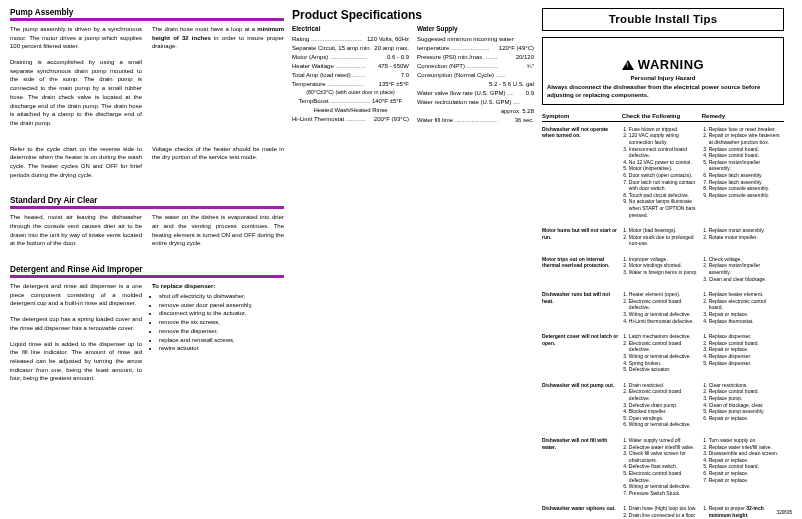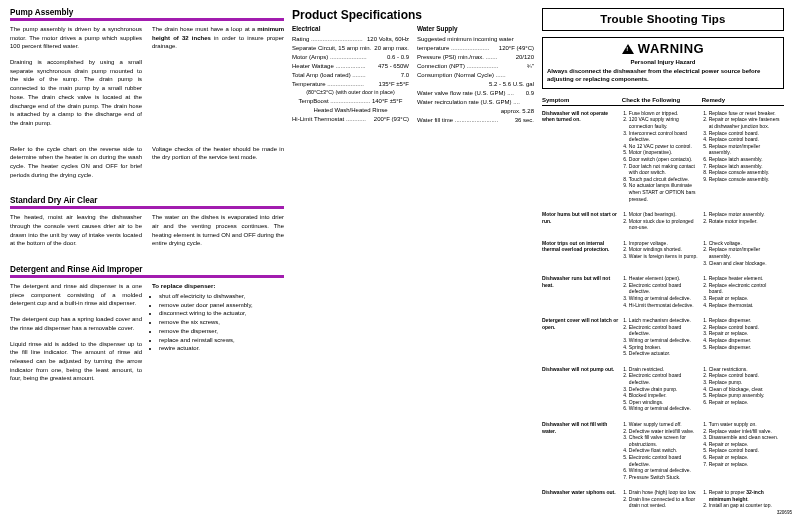--- a/index.html
+++ b/index.html
@@ -46,21 +46,21 @@
   .spec-center { font-size: 6.0px; line-height: 1.5; text-align: center; }
   .spec-note { font-size: 5.4px; line-height: 1.4; text-align:center; }
 
   
   .col-right { width: 242px; }
   .ts-banner {
     border: 1.4px solid #000; text-align: center; font-weight: bold;
     font-size: 11.5px; padding: 4px 0 5px; margin-bottom: 6px;
     letter-spacing: 0.2px;
   }
-  .warn-box { border: 1.2px solid #000; padding: 3px 4px 4px; margin-bottom: 6px; }
+  .warn-box { border: 1.2px solid #000; padding: 19px 4px 4px; margin-bottom: 6px; }
   .warn-head { display:flex; align-items:center; justify-content:center; gap:4px; margin-bottom: 3px; }
   .warn-tri { width: 0; height: 0; border-left: 6px solid transparent; border-right: 6px solid transparent; border-bottom: 10px solid #000; position: relative; }
   .warn-tri::after { content:"!"; position:absolute; left:-1.6px; top:2.2px; color:#fff; font-size:6px; font-weight:bold; }
   .warn-word { font-size: 13px; font-weight: bold; letter-spacing: 0.5px; }
   .warn-sub { font-size: 6.0px; font-weight: bold; text-align:center; margin-bottom: 2px; }
   .warn-text { font-size: 6.0px; font-weight: bold; line-height: 1.4; }
 
   table.ts { width: 100%; border-collapse: collapse; table-layout: fixed; }
   table.ts th {
     font-size: 6.0px; font-weight: bold; text-align: left; vertical-align: top;
@@ -225,21 +225,21 @@
           <div class="spec-row">
             <span class="lbl">Water fill time ..........................</span>
             <span class="val">36 sec.</span>
           </div>
         </div>
 
       </div>
     </div>
 
     <div class="col-right">
-      <div class="ts-banner">Trouble Shooting Tips</div>
+      <div class="ts-banner">Trouble Install Tips</div>
 
       <div class="warn-box">
         <div class="warn-head">
           <span class="warn-tri"></span>
           <span class="warn-word">WARNING</span>
         </div>
         <div class="warn-sub">Personal Injury Hazard</div>
         <div class="warn-text">Always disconnect the dishwasher from the electrical power source before adjusting or replacing components.</div>
       </div>
 

